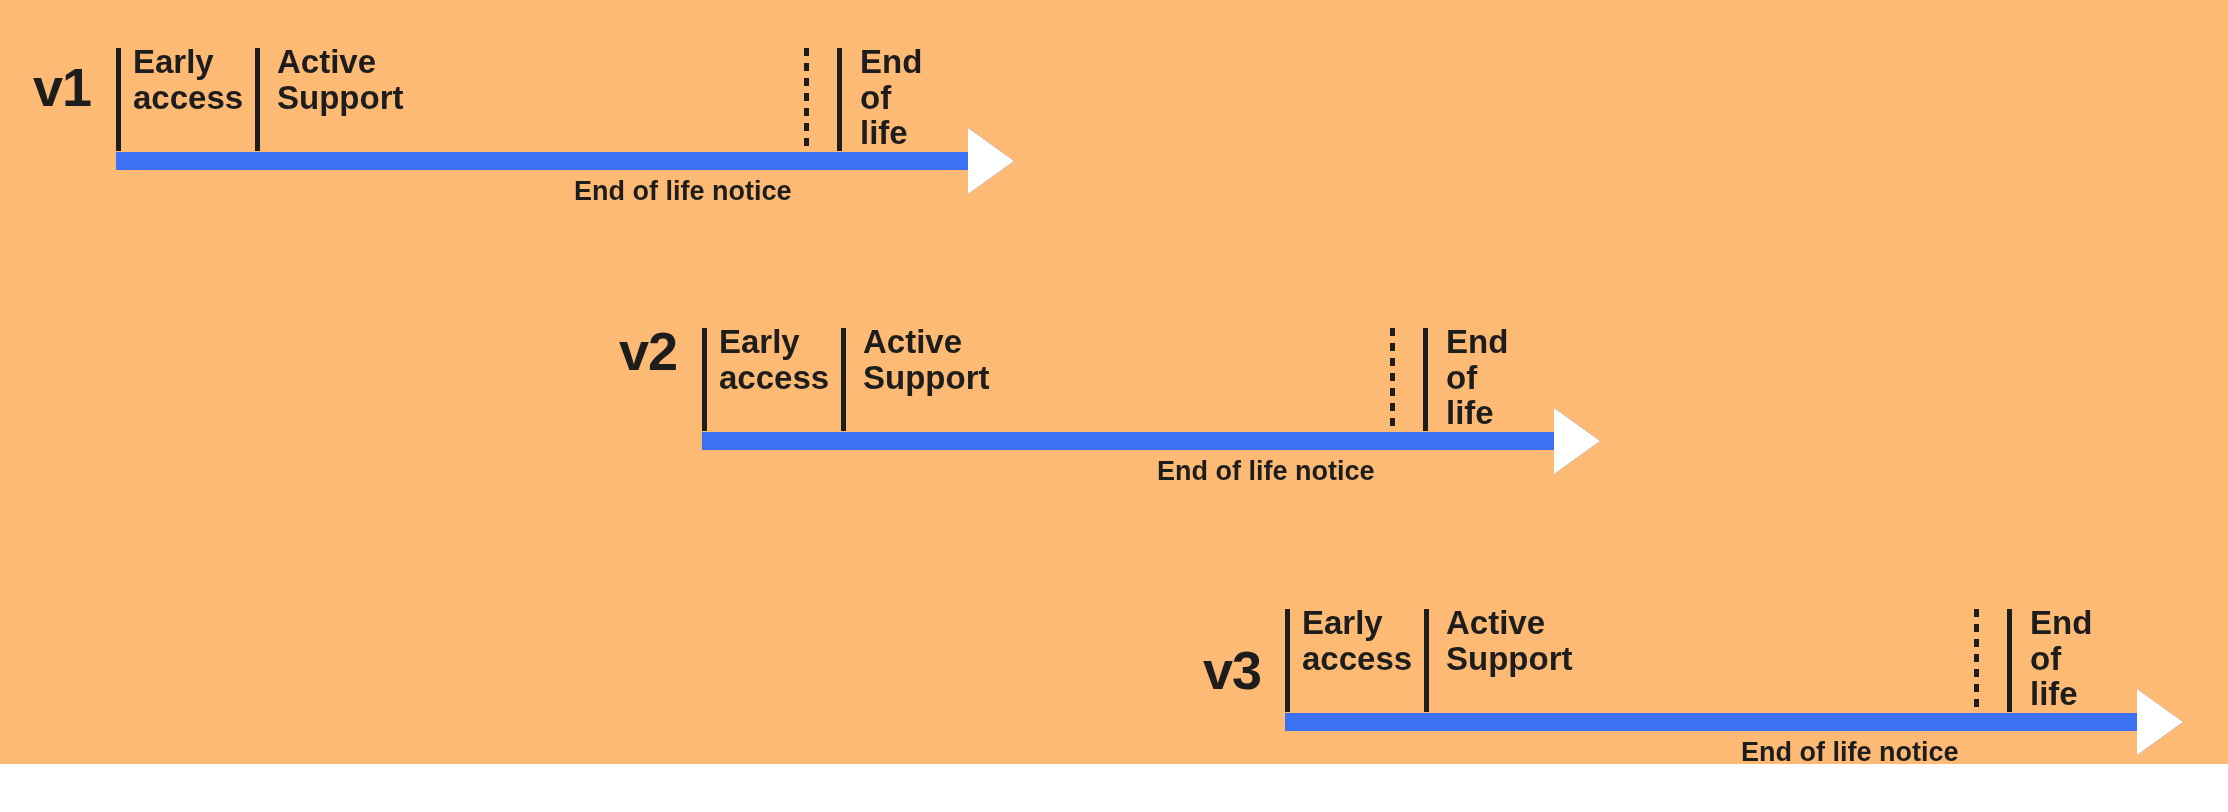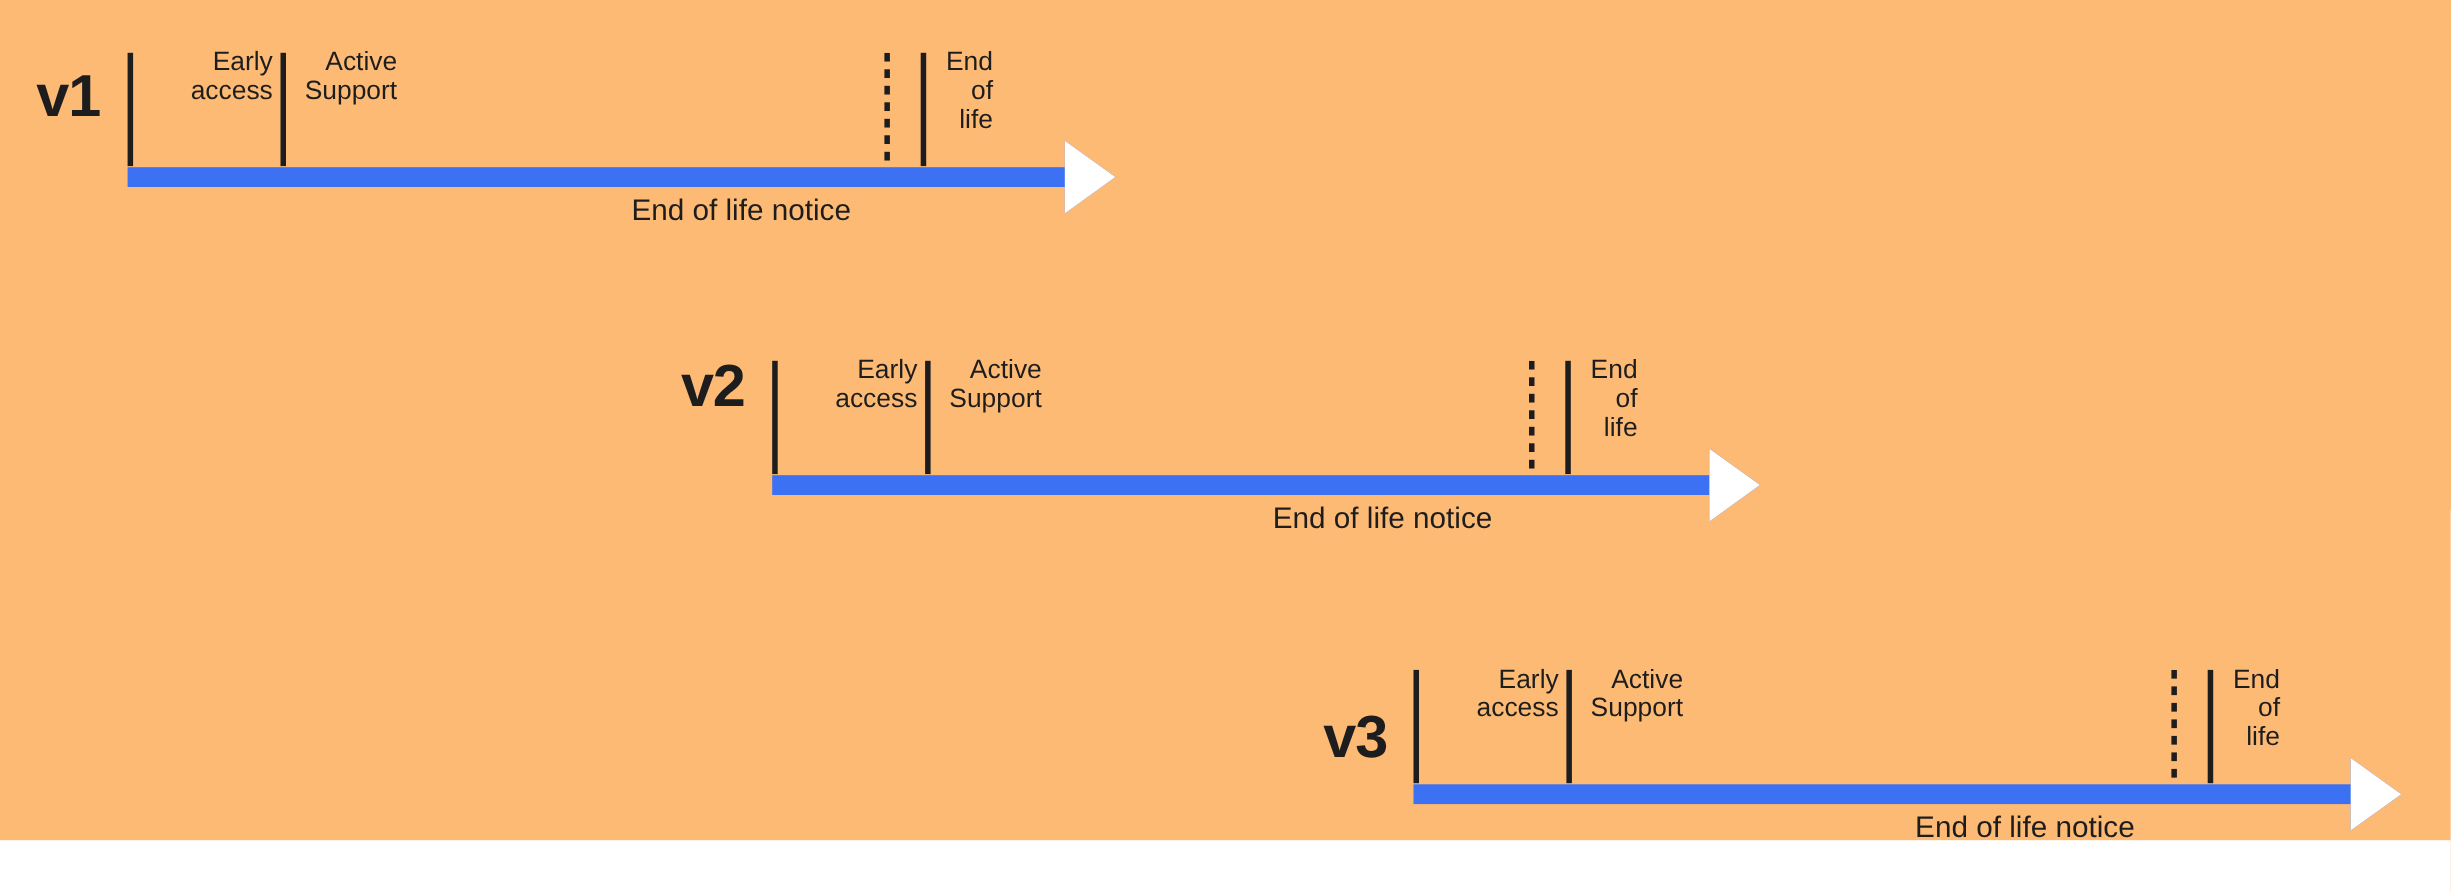--- a/index.html
+++ b/index.html
@@ -46,26 +46,25 @@
     width: 5px;
     background-image: linear-gradient(
         to bottom, #1d1d1d 0 8px, rgba(0,0,0,0) 8px 15px);
     background-size: 5px 15px;
     background-repeat: repeat-y;
   }
 
   
   .phase-label {
     position: absolute;
-    font-size: 24px;
-    font-weight: 400;
+    font-size: 33px;
+    font-weight: 700;
     color: #1d1d1d;
     line-height: 1.08;
     white-space: pre-line;
-    text-align: right;
   }
 
   
   .arrow-shaft {
     position: absolute;
     height: 18px;
     background: #3b71f2;
   }
   .arrow-head {
     position: absolute;
@@ -81,21 +80,21 @@
     width: 0; height: 0;
     border-style: solid;
     border-width: 33px 0 33px 46px;
     border-color: transparent transparent transparent #ffffff;
   }
 
   
   .notice-label {
     position: absolute;
     font-size: 27px;
-    font-weight: 400;
+    font-weight: 700;
     color: #1d1d1d;
     line-height: 1;
     white-space: nowrap;
   }
 </style>
 </head>
 <body>
 
 <div id="canvas">
 

